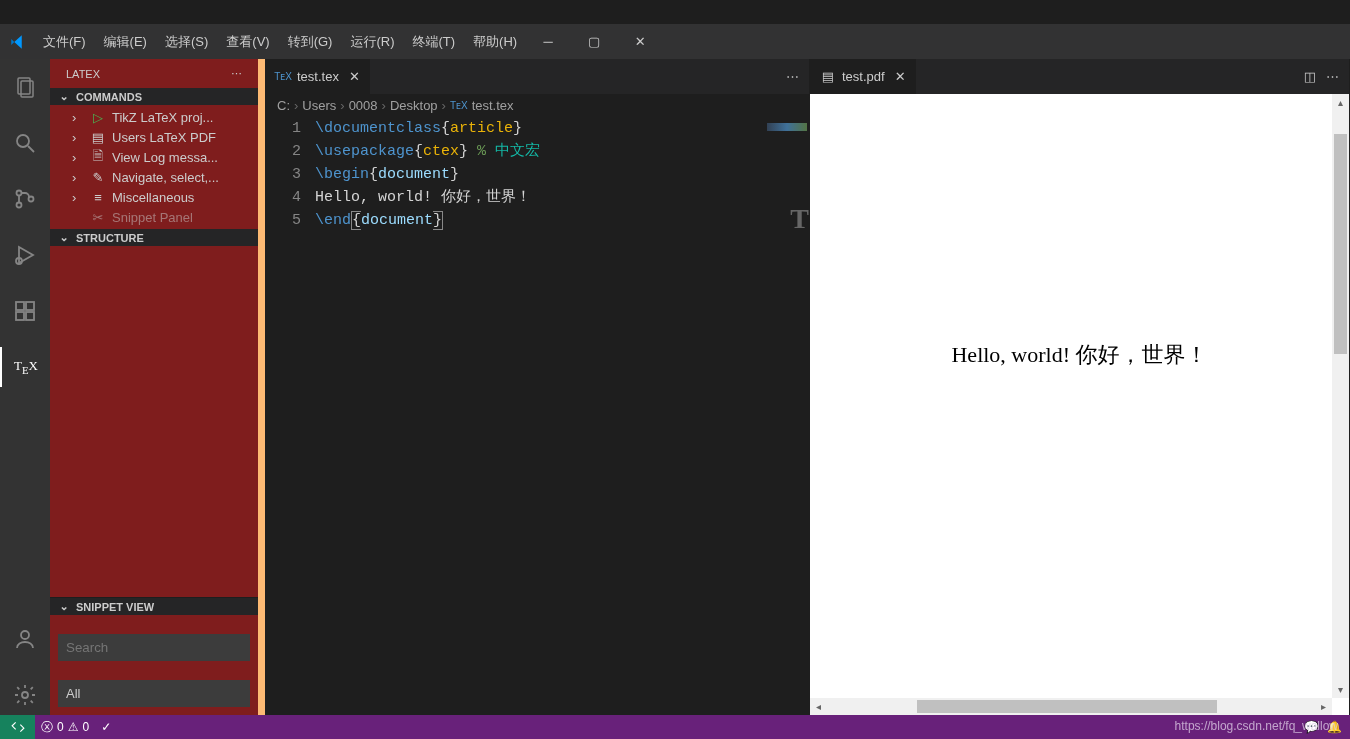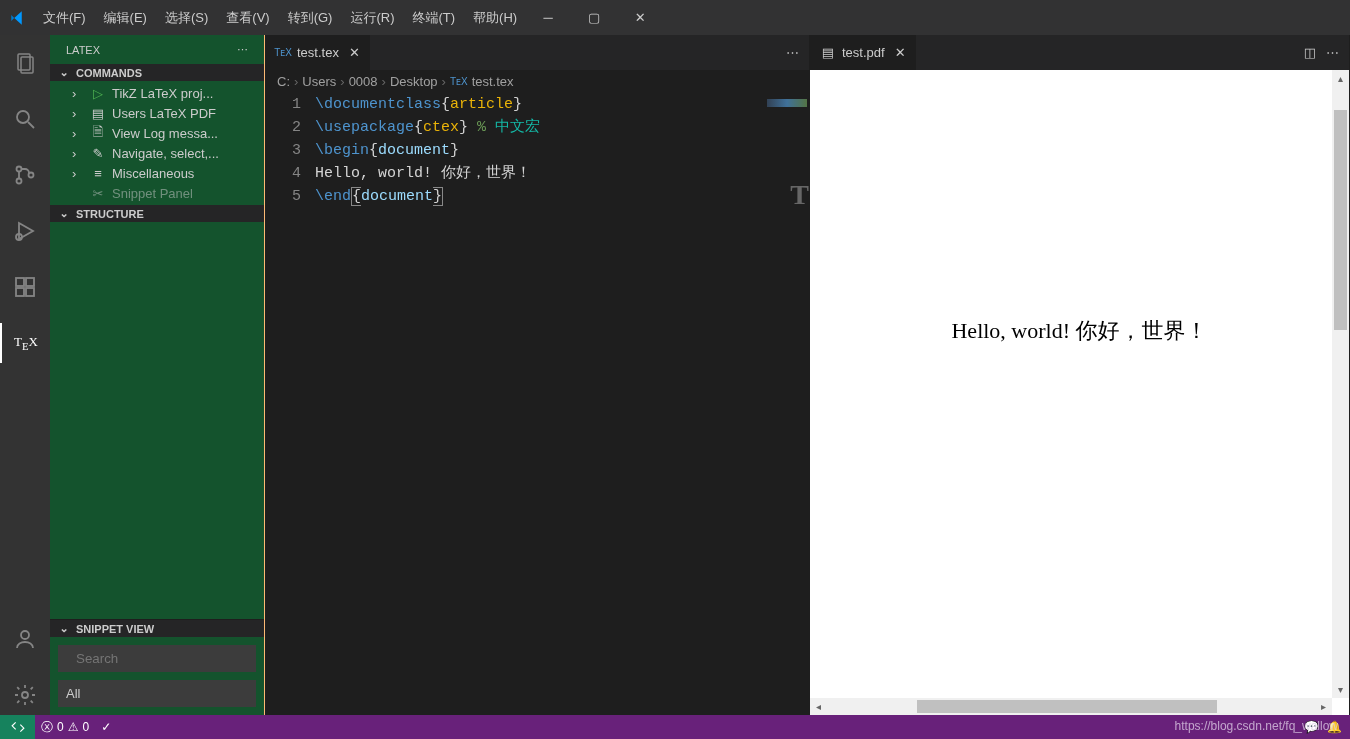--- a/index.html
+++ b/index.html
@@ -7,21 +7,21 @@
     width: 1350px; height: 739px;
     font-family: "Segoe UI", "Microsoft YaHei", sans-serif;
     background: #1e1e1e; color: #cccccc;
     overflow: hidden; font-size: 13px;
     display: flex; flex-direction: column;
   }
   
   .titlebar {
     height: 35px; background: #323233;
     display: flex; align-items: center;
-    -webkit-app-region: drag; flex-shrink: 0;
+    -webkit-app-region: drag; flex-shrink: 0; margin-top: 24px;
   }
   .vs-logo { width: 35px; display:flex; align-items:center; justify-content:center; }
   .vs-logo svg { width:18px; height:18px; }
   .menubar { display:flex; gap:2px; }
   .menu-item { padding: 6px 8px; cursor:pointer; }
   .title-center { flex:1; text-align:center; color:#ccc; }
   .win-controls { display:flex; }
   .win-btn { width:46px; height:35px; display:flex; align-items:center; justify-content:center; color:#ccc; }
   
   .main { flex:1; display:flex; min-height:0; }
@@ -30,39 +30,39 @@
     display:flex; flex-direction:column; align-items:center;
     padding-top:8px; gap:16px; flex-shrink:0;
   }
   .act-icon { width:50px; height:40px; display:flex; align-items:center; justify-content:center; color:#858585; cursor:pointer; position:relative; }
   .act-icon.active { color:#fff; border-left:2px solid #fff; }
   .act-icon svg { width:24px; height:24px; }
   .act-spacer { flex:1; }
   .tex-label { font-size:13px; color:#fff; font-family: "Times New Roman", serif; }
   
   .sidebar {
-    width: 215px; background:#14532d;
+    width: 215px; background:#7f1d1d;
     display:flex; flex-direction:column; flex-shrink:0;
-    border-right:1px solid #fdba74;
+    border-right:7px solid #fdba74;
   }
   .sb-title { display:flex; align-items:center; justify-content:space-between; padding:8px 16px; font-size:11px; color:#ccc; text-transform:uppercase; }
   .sb-title .dots { color:#ccc; }
   .sb-section-hdr { display:flex; align-items:center; gap:4px; padding:2px 6px; font-size:11px; font-weight:bold; color:#ccc; cursor:pointer; background:#252526; }
   .sb-section-hdr .chev { width:16px; text-align:center; }
   .sb-tree { padding: 2px 0; overflow:hidden; }
   .tree-item { display:flex; align-items:center; gap:6px; padding:2px 8px 2px 22px; cursor:pointer; white-space:nowrap; overflow:hidden; text-overflow:ellipsis; }
   .tree-item .chev { width:12px; color:#ccc; }
   .tree-item .ic { width:16px; height:16px; display:flex; align-items:center; justify-content:center; }
   .tree-item .lbl { overflow:hidden; text-overflow:ellipsis; }
   .snippet-view { border-top:1px solid #1e1e1e; }
   .tabs-row { display:flex; align-items:center; gap:18px; padding:4px 16px 0; font-size:14px; }
   .snip-tab { padding:4px 0; color:#aaa; cursor:pointer; }
   .snip-tab.active { color:#fff; border-bottom:1px solid #fff; }
   .snip-scroll { width:6px; height:18px; background:#555; margin-left:auto; }
-  .search-box { margin:8px 8px; background:#3c3c3c; color:#ccc; border:none; padding:6px 18px; width:calc(100% - 16px); outline:none; }
+  .search-box { margin:19px 8px; background:#3c3c3c; color:#ccc; border:none; padding:6px 8px; width:calc(100% - 16px); outline:none; }
   .all-box { margin:0 8px 8px; background:#3c3c3c; color:#ccc; padding:6px 8px; }
   .editor-pane { display:flex; flex-direction:column; min-width:0; border-right:1px solid #1e1e1e; }
   .editor-pane.code { flex: 0 0 545px; }
   .editor-pane.pdf { flex:1; }
   .tabbar { height:35px; background:#252526; display:flex; align-items:stretch; }
   .tab { display:flex; align-items:center; gap:6px; padding:0 10px; background:#2d2d2d; color:#ccc; font-size:13px; border-right:1px solid #252526; cursor:pointer; }
   .tab.active { background:#1e1e1e; }
   .tab .tab-ic { width:16px; height:16px; display:flex; align-items:center; justify-content:center; }
   .tab .close { margin-left:4px; color:#ccc; }
   .tab-actions { margin-left:auto; display:flex; align-items:center; gap:10px; padding:0 10px; color:#ccc; }

